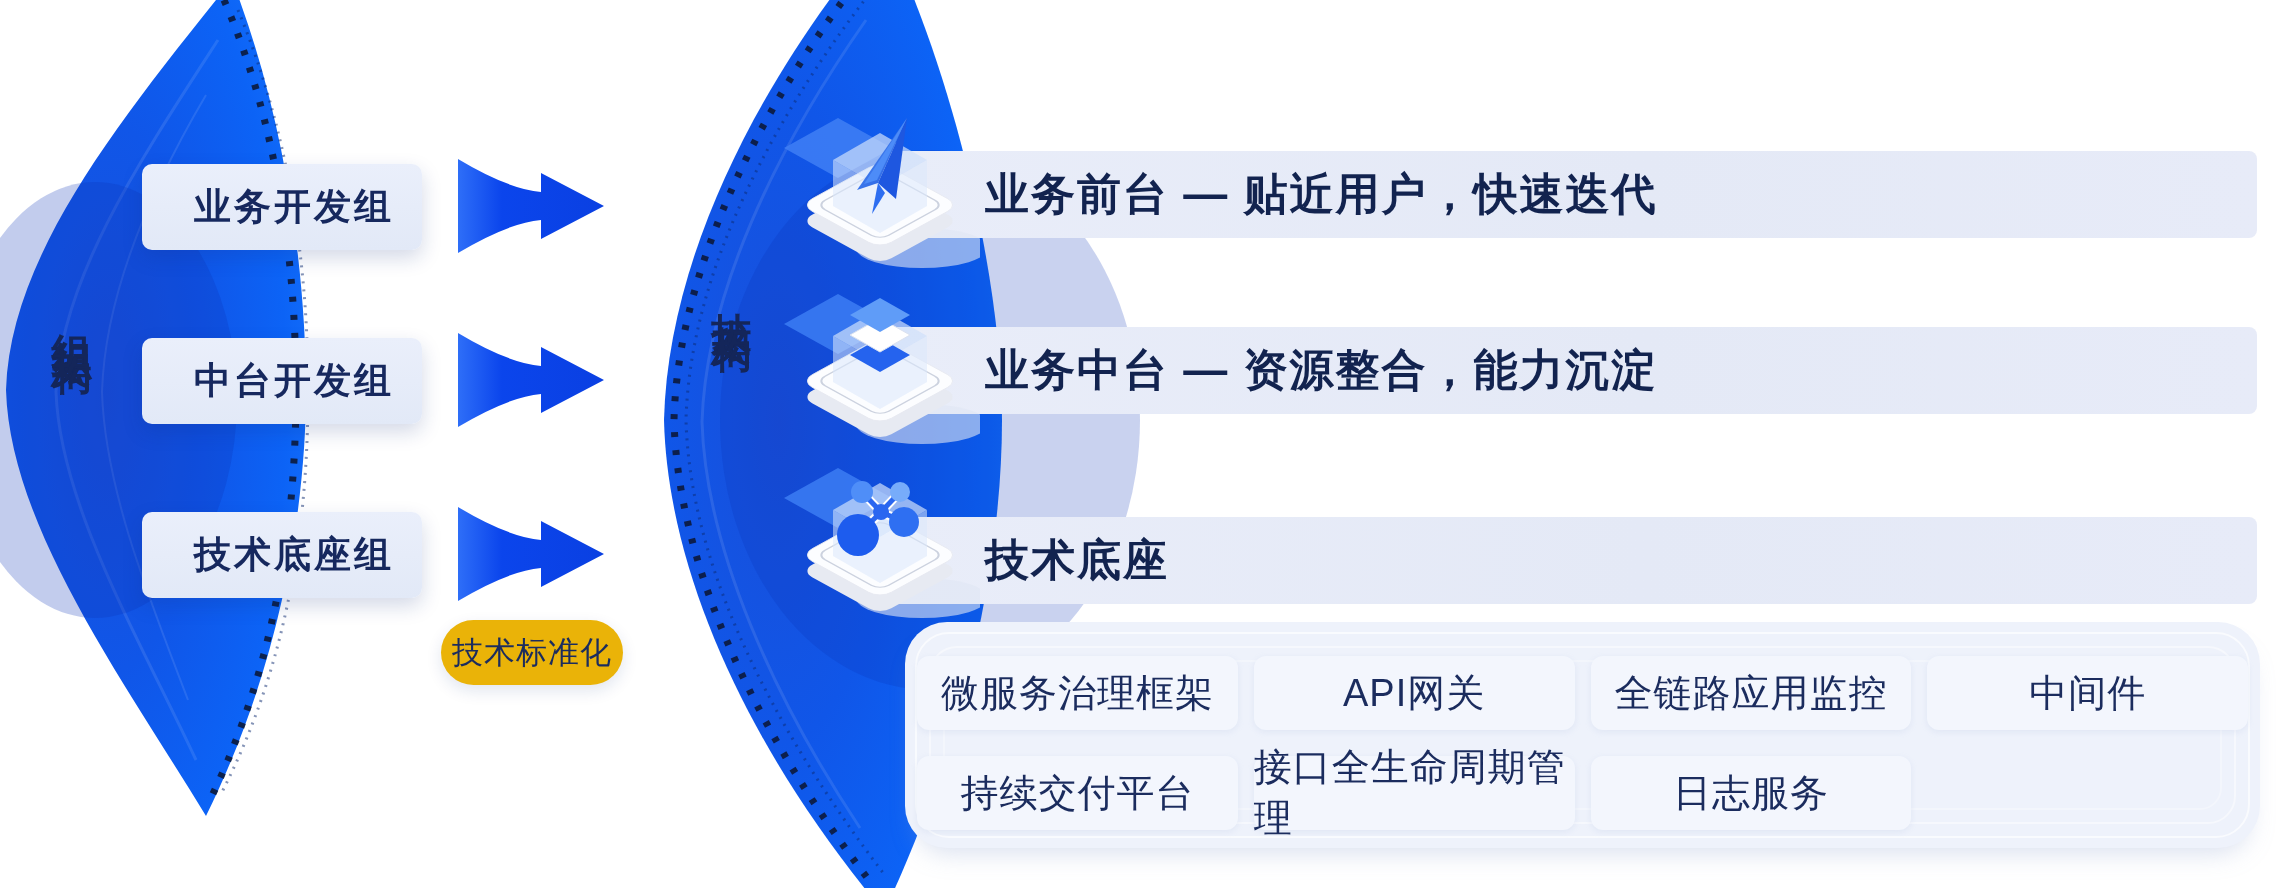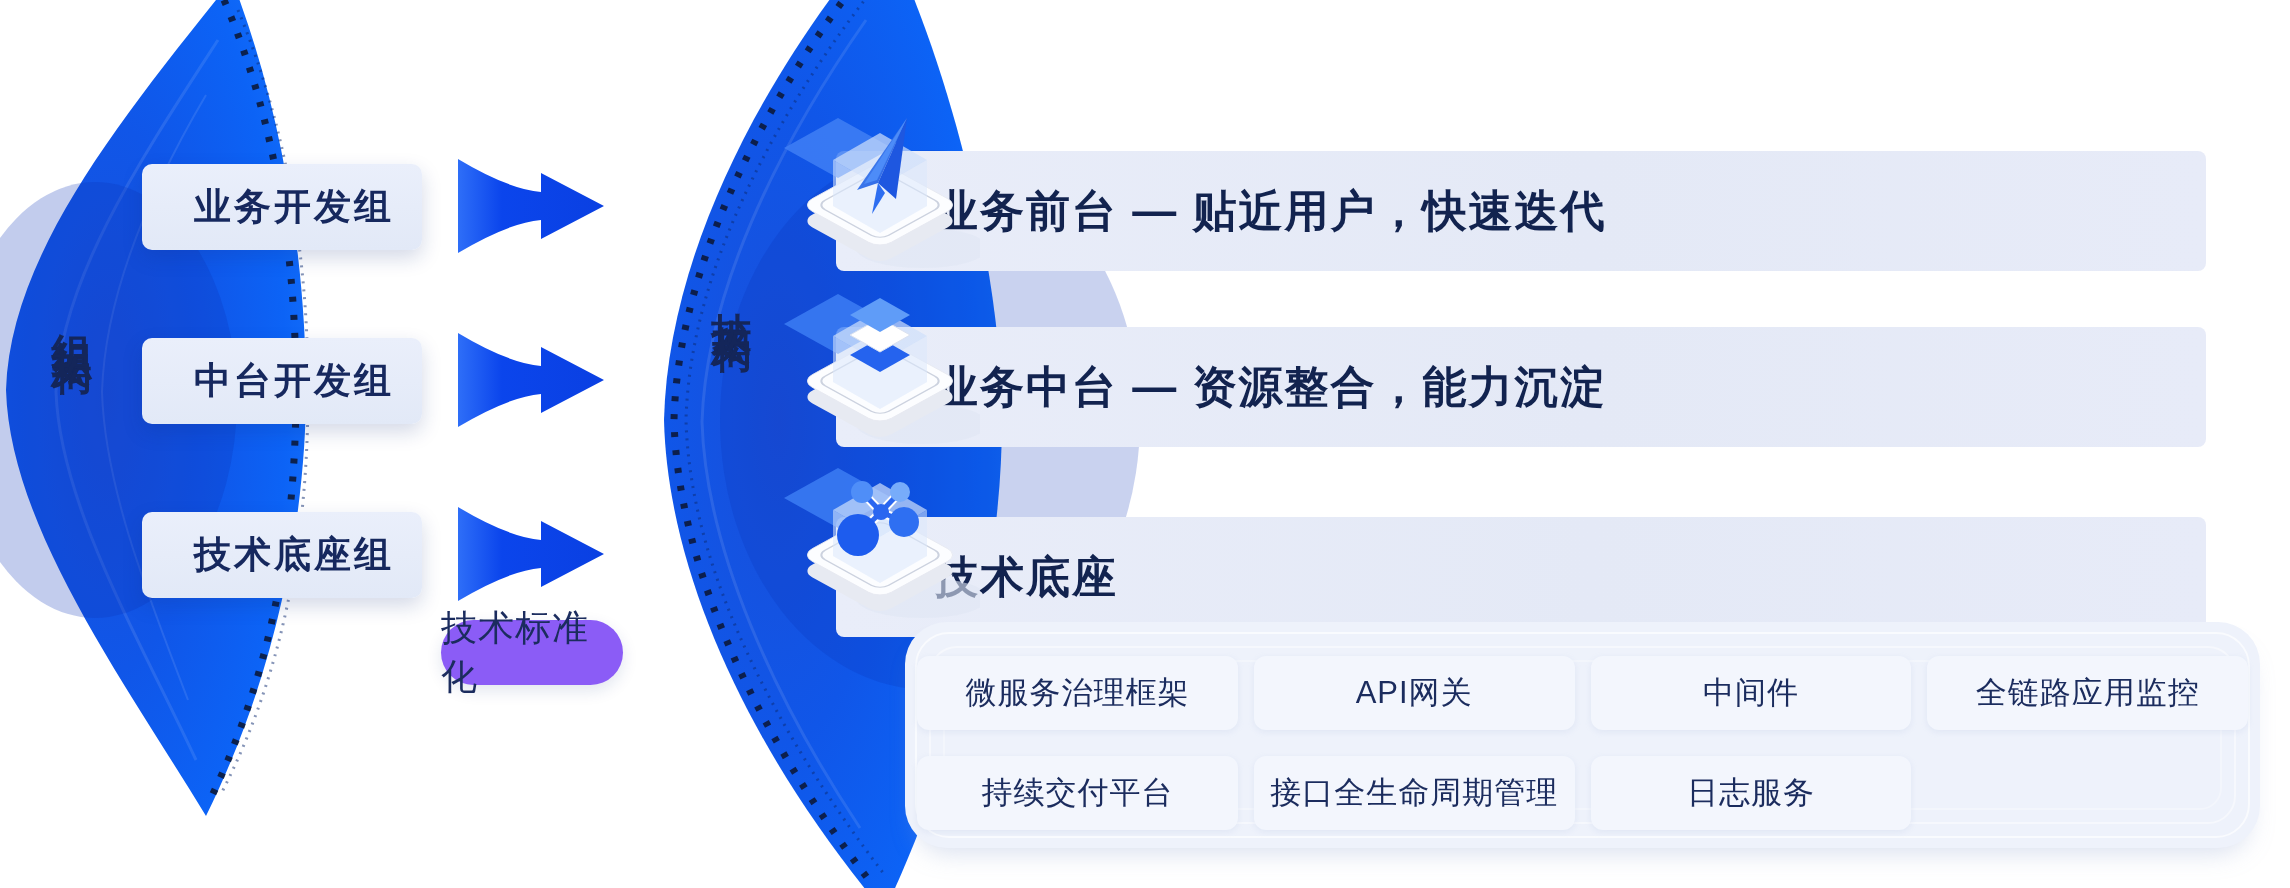--- a/index.html
+++ b/index.html
@@ -28,29 +28,29 @@
     box-shadow:0 8px 20px rgba(16,45,120,.18);
     padding-left:24px;
   }
   .group-box.g1{top:164px;}
   .group-box.g2{top:338px;}
   .group-box.g3{top:512px;}
 
   
   .std-pill{
     position:absolute;left:441px;top:620px;width:182px;height:65px;z-index:3;
-    background:#8b5cf6;border-radius:33px;
+    background:#eab308;border-radius:33px;
     display:flex;align-items:center;justify-content:center;
-    font-size:36px;font-weight:500;color:#1b2c5e;letter-spacing:1px;
+    font-size:31px;font-weight:500;color:#1b2c5e;letter-spacing:1px;
     box-shadow:0 6px 16px rgba(20,50,120,.12);
   }
 
   
   .layer-bar{
-    position:absolute;left:836px;width:1370px;height:120px;z-index:2;
+    position:absolute;left:887px;width:1370px;height:87px;z-index:2;
     background:linear-gradient(90deg,#e9edf9 0%,#e4e9f6 55%,#e7ebf8 100%);
     border-radius:8px;display:flex;align-items:center;
     padding-left:98px;box-sizing:border-box;
     font-size:44px;font-weight:700;color:#12234f;letter-spacing:2px;
   }
   .layer-bar.b1{top:151px;}
   .layer-bar.b2{top:327px;}
   .layer-bar.b3{top:501px;margin-top:16px;}
 
   .layer-icon{position:absolute;left:780px;width:200px;height:190px;z-index:5;}
@@ -69,21 +69,21 @@
   .ripple.r2{inset:24px;border-radius:28px;border-color:rgba(255,255,255,.45);}
   .ripple.r3{inset:38px;border-radius:22px;border-color:rgba(255,255,255,.3);}
   .chip-grid{
     position:absolute;left:12px;right:12px;top:34px;
     display:grid;grid-template-columns:repeat(4,1fr);
     column-gap:16px;row-gap:26px;
   }
   .chip{
     height:74px;background:#f3f6fd;border-radius:12px;
     display:flex;align-items:center;justify-content:center;
-    font-size:31px;font-weight:400;color:#1b2c5e;letter-spacing:1px;
+    font-size:38px;font-weight:400;color:#1b2c5e;letter-spacing:1px;
     box-shadow:0 2px 6px rgba(160,175,215,.18);
   }
 </style>
 </head>
 <body>
 
 <div class="stage">
 
   <svg class="bg-svg" width="2290" height="888" viewBox="0 0 2290 888">
     <defs>
@@ -204,22 +204,22 @@
     </g>
   </svg>
 
   <div class="base-panel">
     <div class="ripple r1"></div>
     <div class="ripple r2"></div>
     <div class="ripple r3"></div>
     <div class="chip-grid">
       <div class="chip">微服务治理框架</div>
       <div class="chip">API网关</div>
+      <div class="chip">全链路应用监控</div>
       <div class="chip">中间件</div>
-      <div class="chip">全链路应用监控</div>
       <div class="chip">持续交付平台</div>
       <div class="chip">接口全生命周期管理</div>
       <div class="chip">日志服务</div>
     </div>
   </div>
 
   <svg width="0" height="0" style="position:absolute" aria-hidden="true">
     <defs>
       <linearGradient id="pl1" x1="0" y1="0" x2="1" y2="1">
         <stop offset="0%" stop-color="#5694f9"></stop>

